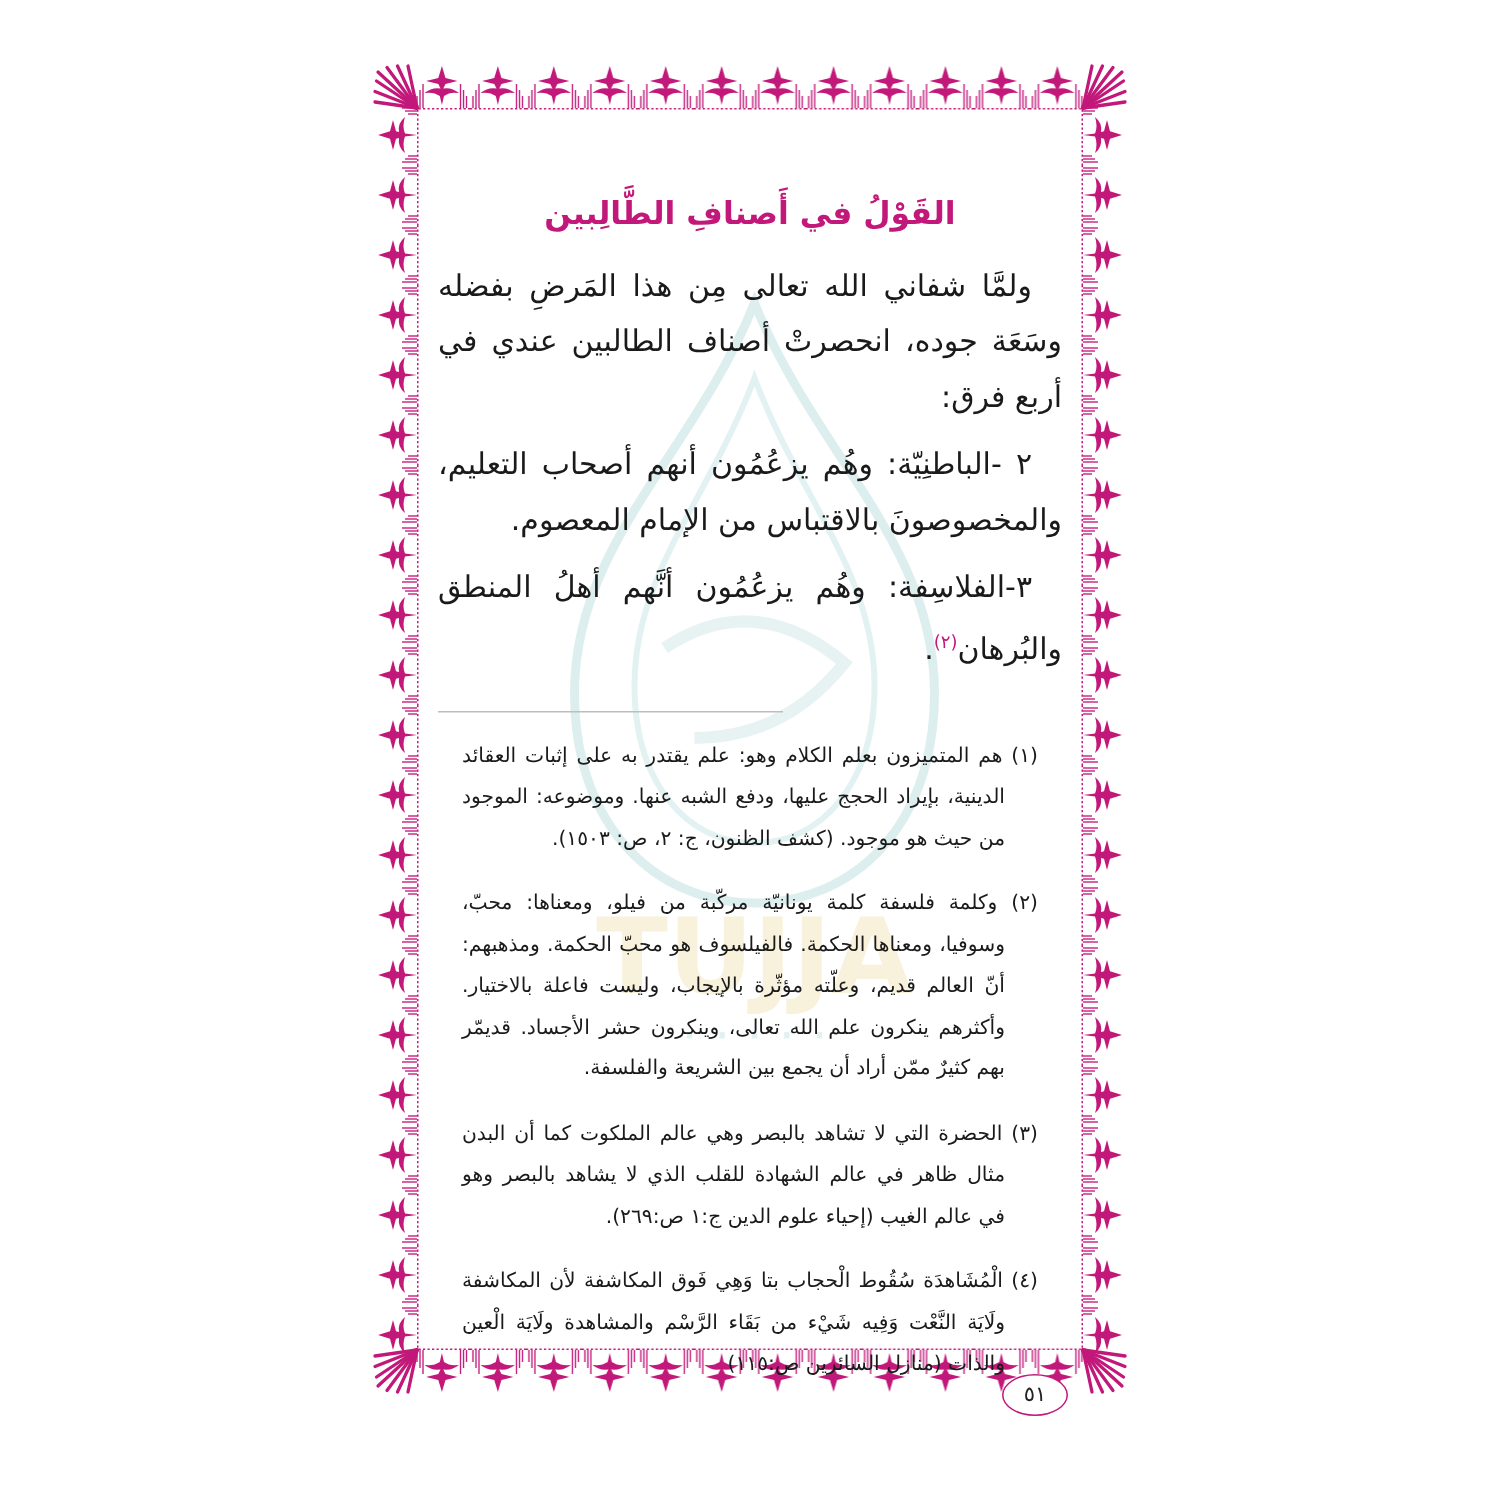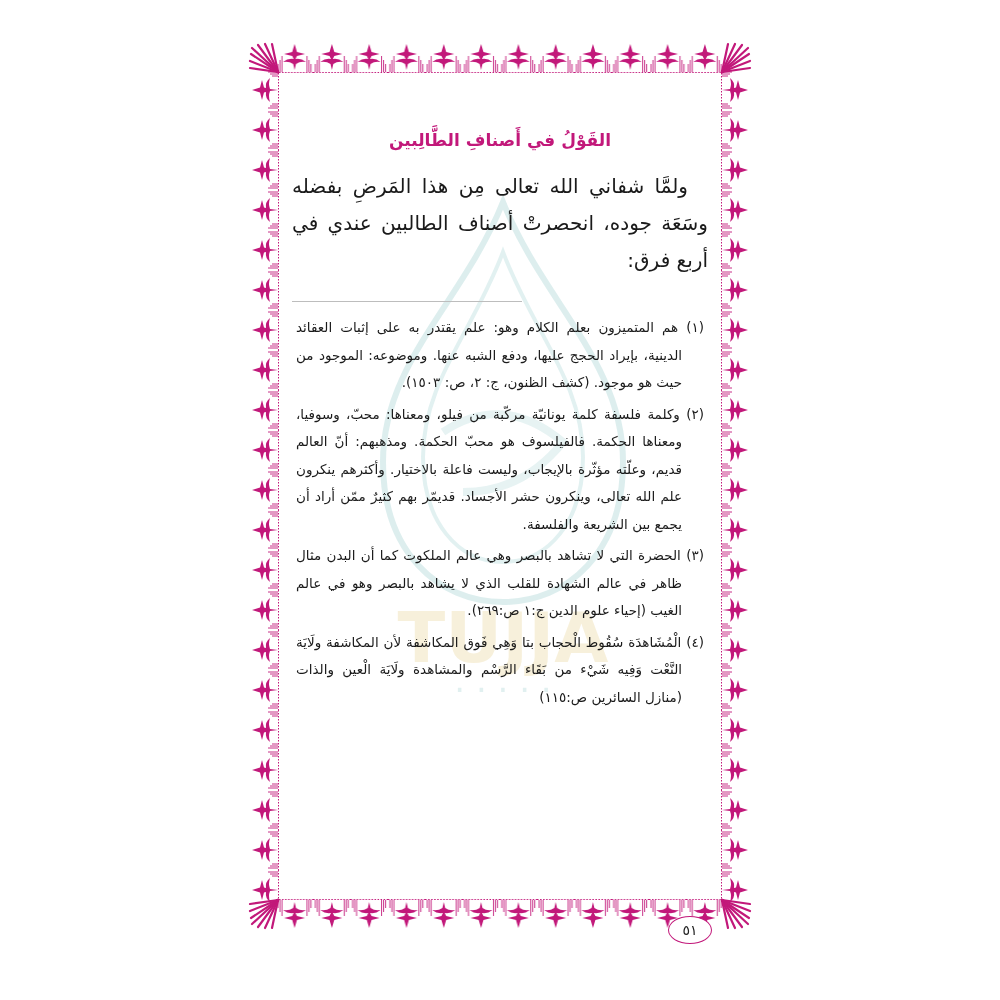--- a/index.html
+++ b/index.html
@@ -19,33 +19,33 @@
   .corner.tr { right: 0; top: 0; transform: scaleX(-1); }
   .corner.bl { left: 0; bottom: 32px; transform: scaleY(-1); }
   .corner.br { right: 0; bottom: 32px; transform: scale(-1,-1); }
   svg { display: block; }
 
   
   .watermark { position: absolute; left: 95px; top: 150px; width: 320px; height: 520px; pointer-events: none; }
 
   .content { position: absolute; left: 44px; right: 44px; top: 40px; bottom: 70px; direction: rtl; text-align: justify; color: #1a1a1a; }
 
-  .title { text-align: center; color: #c2187a; font-family: "DejaVu Sans", sans-serif; font-weight: bold; font-size: 17px; margin: 48px 0 18px; }
+  .title { text-align: center; color: #c2187a; font-family: "DejaVu Sans", sans-serif; font-weight: bold; font-size: 21px; margin: 48px 0 18px; }
 
   .body-text { font-family: "DejaVu Sans", sans-serif; font-size: 20px; line-height: 37px; text-align-last: right; }
   .body-text p { margin: 0 0 8px; }
   .body-text p.intro { text-indent: 20px; }
   .body-text p.item { text-indent: 20px; }
 
   .fn-ref { color: #c2187a; font-size: 12px; vertical-align: super; }
 
   .separator { width: 230px; height: 1px; background: #bdbdbd; margin: 22px 0 12px auto; margin-left: 0; margin-right: auto; }
 
   .footnotes { font-family: "DejaVu Sans", sans-serif; font-size: 13.5px; line-height: 27.5px; text-align: justify; }
-  .footnotes p { margin: 4px; padding-right: 22px; text-indent: -22px; }
+  .footnotes p { margin: 16px; padding-right: 22px; text-indent: -22px; }
 
   .page-number { position: absolute; right: 40px; bottom: 18px; width: 42px; height: 26px; border: 1.5px solid #c2187a; border-radius: 50%; background: #fff; text-align: center; line-height: 26px; font-size: 14px; color: #222; direction: rtl; margin-top: 36px; }
 </style>
 </head>
 <body>
 
 <div class="page">
 
   <div class="watermark">
     <svg width="320" height="520" viewBox="0 0 320 520">
@@ -162,21 +162,28 @@
       </svg>
   </div>
 
   <div class="content">
     <div class="title">القَوْلُ في أَصنافِ الطَّالِبين</div>
 
     <div class="body-text">
       <p class="intro">ولمَّا شفاني الله تعالى مِن هذا المَرضِ بفضله وسَعَة جوده، انحصرتْ أصناف الطالبين عندي في أربع فرق:</p>
 
 
+      <p class="item">
+        <span>٢</span>
+        <span>-الباطنِيّة: وهُم يزعُمُون أنهم أصحاب التعليم، والمخصوصونَ بالاقتباس من الإمام المعصوم.</span>
+      </p>
 
+      <p class="item">
+        <span>٣</span><span>-الفلاسِفة: وهُم يزعُمُون أنَّهم أهلُ المنطق والبُرهان</span><span class="fn-ref">(٢)</span><span>.</span>
+      </p>
 
     </div>
 
     <div class="separator"></div>
 
     <div class="footnotes">
       <p><span>(١)</span> <span>هم المتميزون بعلم الكلام وهو: علم يقتدر به على إثبات العقائد الدينية، بإيراد الحجج عليها، ودفع الشبه عنها. وموضوعه: الموجود من حيث هو موجود. (كشف الظنون، ج: ٢، ص: ١٥٠٣).</span></p>
       <p><span>(٢)</span> <span>وكلمة فلسفة كلمة يونانيّة مركّبة من فيلو، ومعناها: محبّ، وسوفيا، ومعناها الحكمة. فالفيلسوف هو محبّ الحكمة. ومذهبهم: أنّ العالم قديم، وعلّته مؤثّرة بالإيجاب، وليست فاعلة بالاختيار. وأكثرهم ينكرون علم الله تعالى، وينكرون حشر الأجساد. قديمّر بهم كثيرٌ ممّن أراد أن يجمع بين الشريعة والفلسفة.</span></p>
       <p><span>(٣)</span> <span>الحضرة التي لا تشاهد بالبصر وهي عالم الملكوت كما أن البدن مثال ظاهر في عالم الشهادة للقلب الذي لا يشاهد بالبصر وهو في عالم الغيب (إحياء علوم الدين ج:١ ص:٢٦٩).</span></p>
       <p><span>(٤)</span> <span>الْمُشَاهدَة سُقُوط الْحجاب بتا وَهِي فَوق المكاشفة لأن المكاشفة ولَايَة النَّعْت وَفِيه شَيْء من بَقَاء الرَّسْم والمشاهدة ولَايَة الْعين والذات (منازل السائرين ص:١١٥)</span></p>

